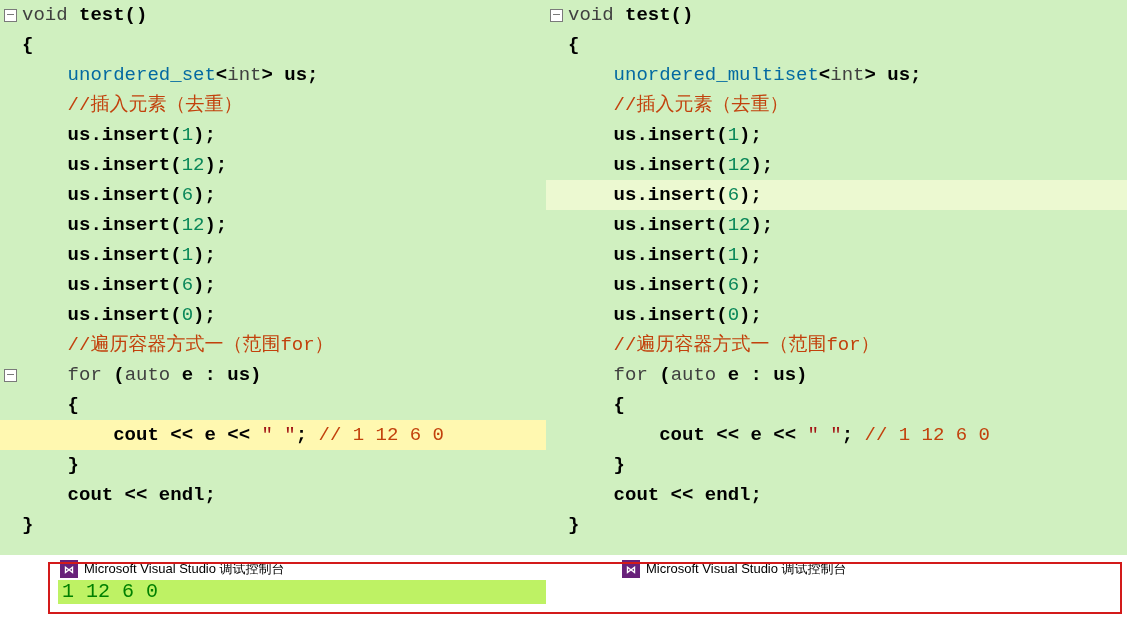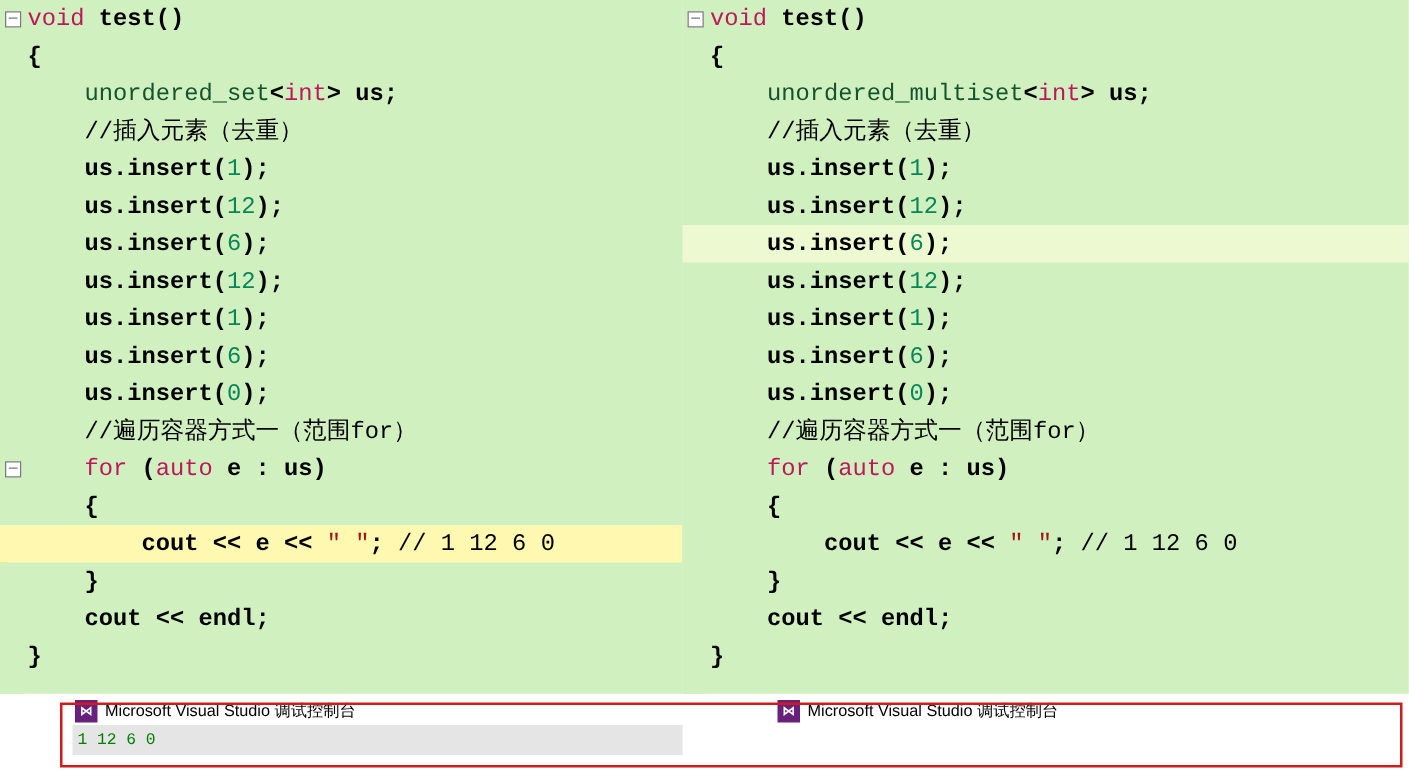--- a/index.html
+++ b/index.html
@@ -42,23 +42,23 @@
     left: 2px; right: 2px; top: 4px; height: 1px;
   }
   .code {
     position: absolute;
     left: 22px; right: 4px; top: 0;
     font-size: 19px;
     line-height: 30px;
     white-space: pre;
     color: #000000;
   }
-  .tok-kw   { color: #be185d; }
-  .tok-type { color: #14532d; }
-  .tok-cm   { color: #000000; }
+  .tok-kw   { color: #404040; }
+  .tok-type { color: #0369a1; }
+  .tok-cm   { color: #c2410c; }
   .tok-str  { color: #a31515; }
   .tok-num  { color: #098658; }
   .tok-id   { color: #000000; font-weight: bold; }
   .hl-line {
     position: absolute;
     left: 0; right: 0;
     height: 30px;
     background: rgba(255,255,220,0.6);
     pointer-events: none;
   }
@@ -93,23 +93,23 @@
     background: #68217a;
     color: #fff;
     font-size: 10px;
     font-weight: bold;
     display: inline-flex;
     align-items: center;
     justify-content: center;
     margin-right: 6px;
   }
   .console-body {
-    background: #e5e5e5;
+    background: #bef264;
     height: 24px;
-    font-size: 13px;
+    font-size: 20px;
     color: #008000;
     padding-left: 4px;
     line-height: 24px;
   }
   .red-box {
     position: absolute;
     border: 2px solid #d31a1a;
     pointer-events: none;
   }
 </style>

